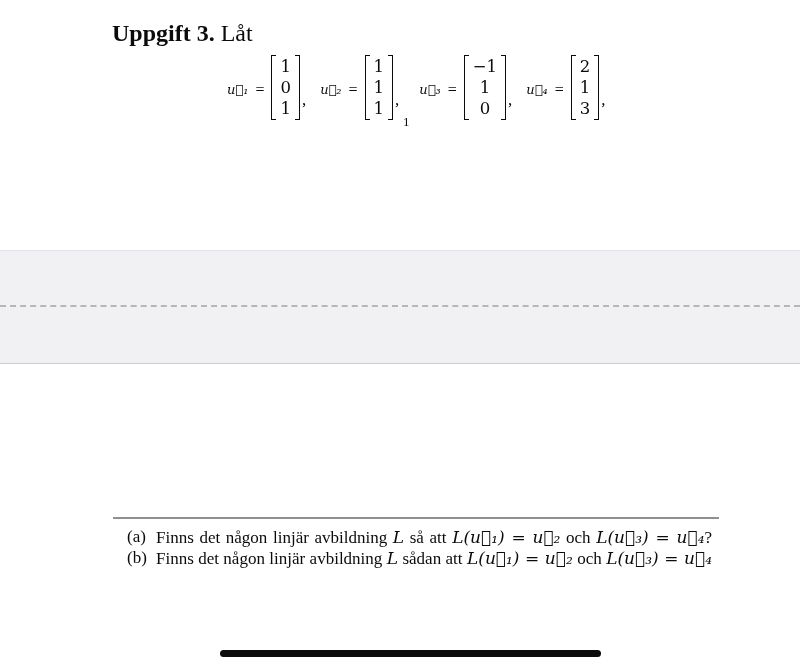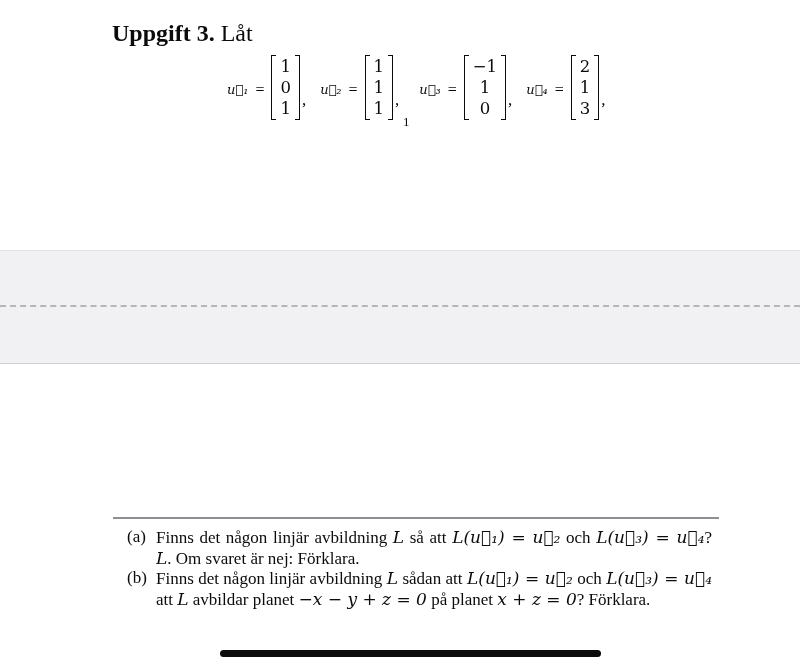--- a/index.html
+++ b/index.html
@@ -161,27 +161,25 @@
 </div>
 
 <div class="hrule"></div>
 
 <div class="problems">
 
   <div class="problem">
     <div class="p-label">(a)</div>
     <div class="p-lines">
       <div class="p-line justify"><span class="seg">Finns det någon </span><span class="seg bold">linjär</span><span class="seg"> avbildning </span><span class="seg math">L</span><span class="seg"> så att </span><span class="seg math">L(u⃗₁) = u⃗₂</span><span class="seg"> och </span><span class="seg math">L(u⃗₃) = u⃗₄</span><span class="seg">? Om ja:</span></div>
-      <div class="p-line"><span class="seg math">L</span><span class="seg">. Om svaret är nej: Förklara.</span></div>
     </div>
   </div>
 
   <div class="problem">
     <div class="p-label">(b)</div>
     <div class="p-lines">
       <div class="p-line justify"><span class="seg">Finns det någon </span><span class="seg bold">linjär</span><span class="seg"> avbildning </span><span class="seg math">L</span><span class="seg"> sådan att </span><span class="seg math">L(u⃗₁) = u⃗₂</span><span class="seg"> och </span><span class="seg math">L(u⃗₃) = u⃗₄</span></div>
-      <div class="p-line"><span class="seg">att </span><span class="seg math">L</span><span class="seg"> avbildar planet </span><span class="seg math">−x − y + z = 0</span><span class="seg"> på planet </span><span class="seg math">x + z = 0</span><span class="seg">? Förklara.</span></div>
     </div>
   </div>
 
 </div>
 
 <div class="black-bar"></div>
 
 </body></html>

